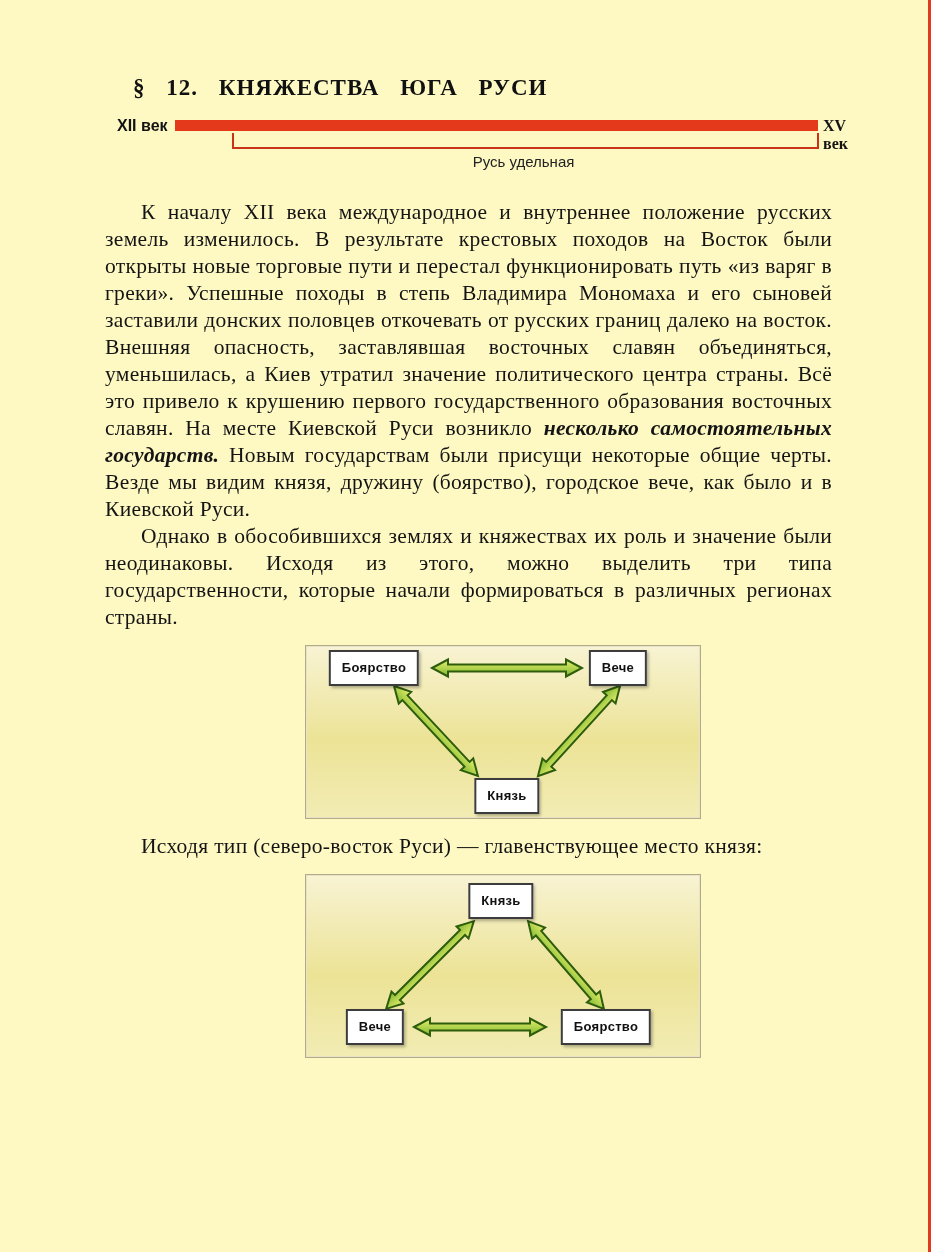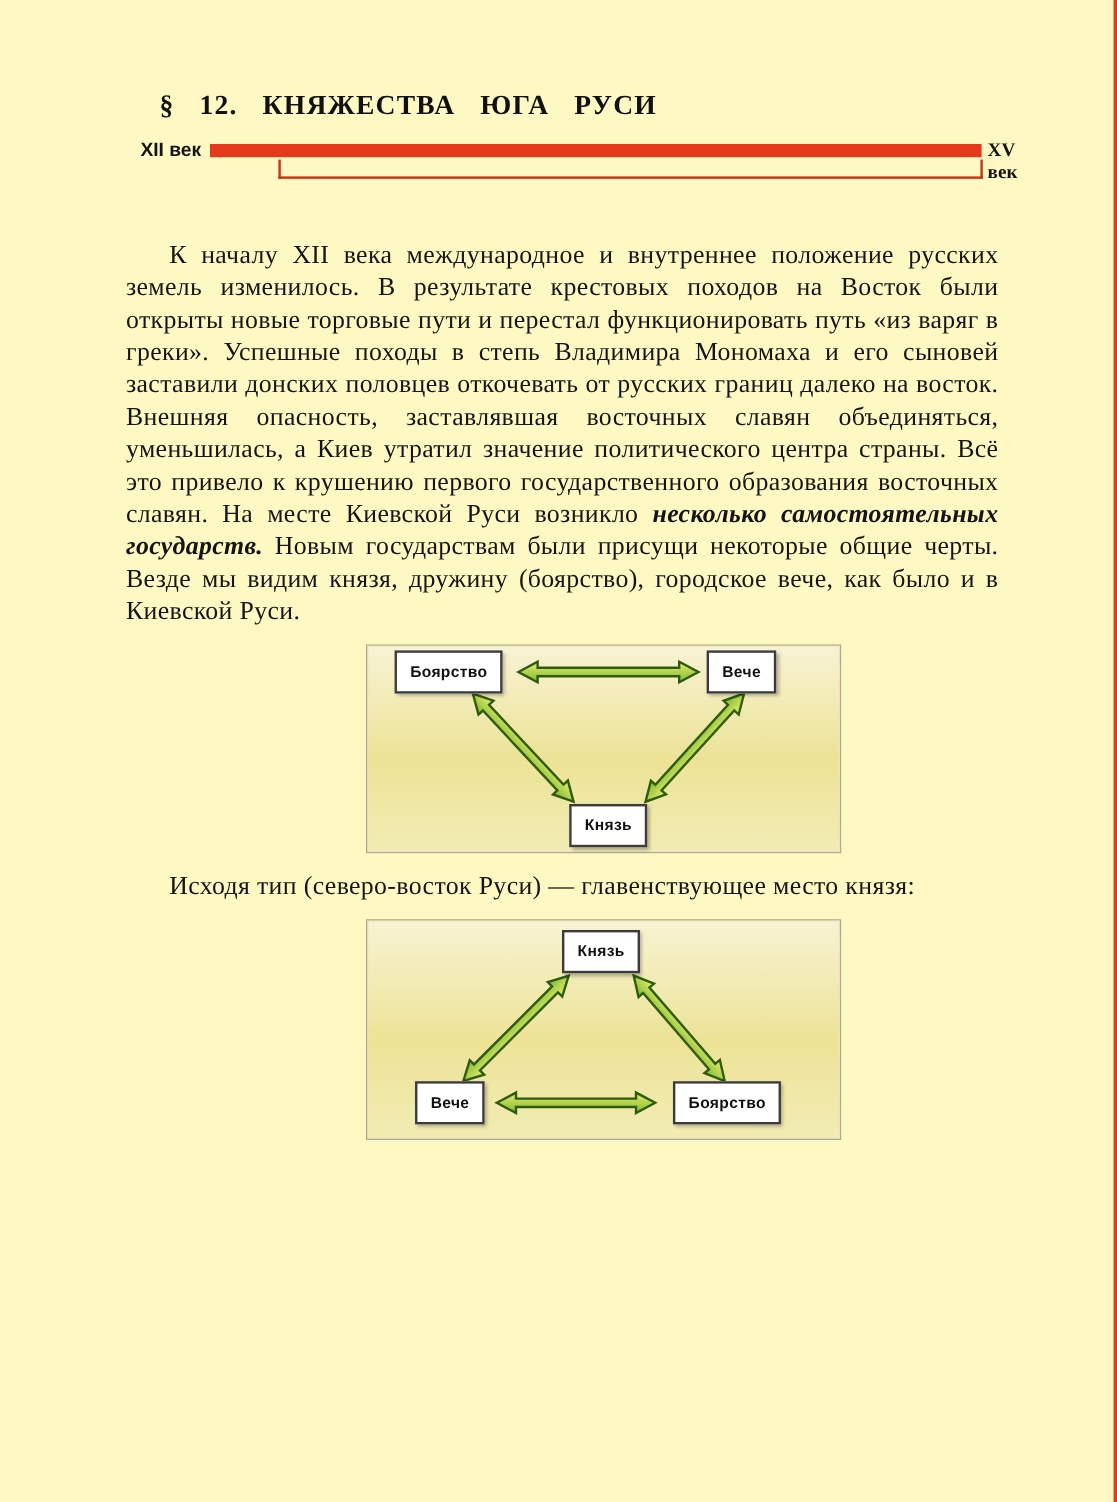--- a/index.html
+++ b/index.html
@@ -80,25 +80,27 @@
 
   <div class="content">
 
     <h1 class="title">§ 12. КНЯЖЕСТВА ЮГА РУСИ</h1>
 
     <div class="timeline">
       <span class="tl-start">XII век</span>
       <div class="tl-bar"></div>
       <span class="tl-end">XV век</span>
       <div class="tl-bracket"></div>
+      <div class="tl-bracket-label">Русь удельная</div>
     </div>
 
 
     <div class="body-text">
       <p><span>К началу XII века международное и внутреннее положение русских земель изменилось. В результате крестовых походов на Восток были открыты новые торговые пути и перестал функционировать путь «из варяг в греки». Успешные походы в степь Владимира Мономаха и его сыновей заставили донских половцев откочевать от русских границ далеко на восток. Внешняя опасность, заставлявшая восточных славян объединяться, уменьшилась, а Киев утратил значение политического центра страны. Всё это привело к крушению первого государственного образования восточных славян. На месте Киевской Руси возникло </span><span class="emphasis">несколько самостоятельных государств.</span><span> Новым государствам были присущи некоторые общие черты. Везде мы видим князя, дружину (боярство), городское вече, как было и в Киевской Руси.</span></p>
+      <p>Однако в обособившихся землях и княжествах их роль и значение были неодинаковы. Исходя из этого, можно выделить три типа государственности, которые начали формироваться в различных регионах страны.</p>
 
       <div class="diagram d1">
         <svg width="394" height="172" viewBox="0 0 394 172">
           <defs>
             <linearGradient id="ag1" x1="0" y1="0" x2="0" y2="1">
               <stop offset="0" stop-color="#e8ef6e"></stop>
               <stop offset="1" stop-color="#7fb82e"></stop>
             </linearGradient>
           </defs>
           <g transform="translate(201,22)">

